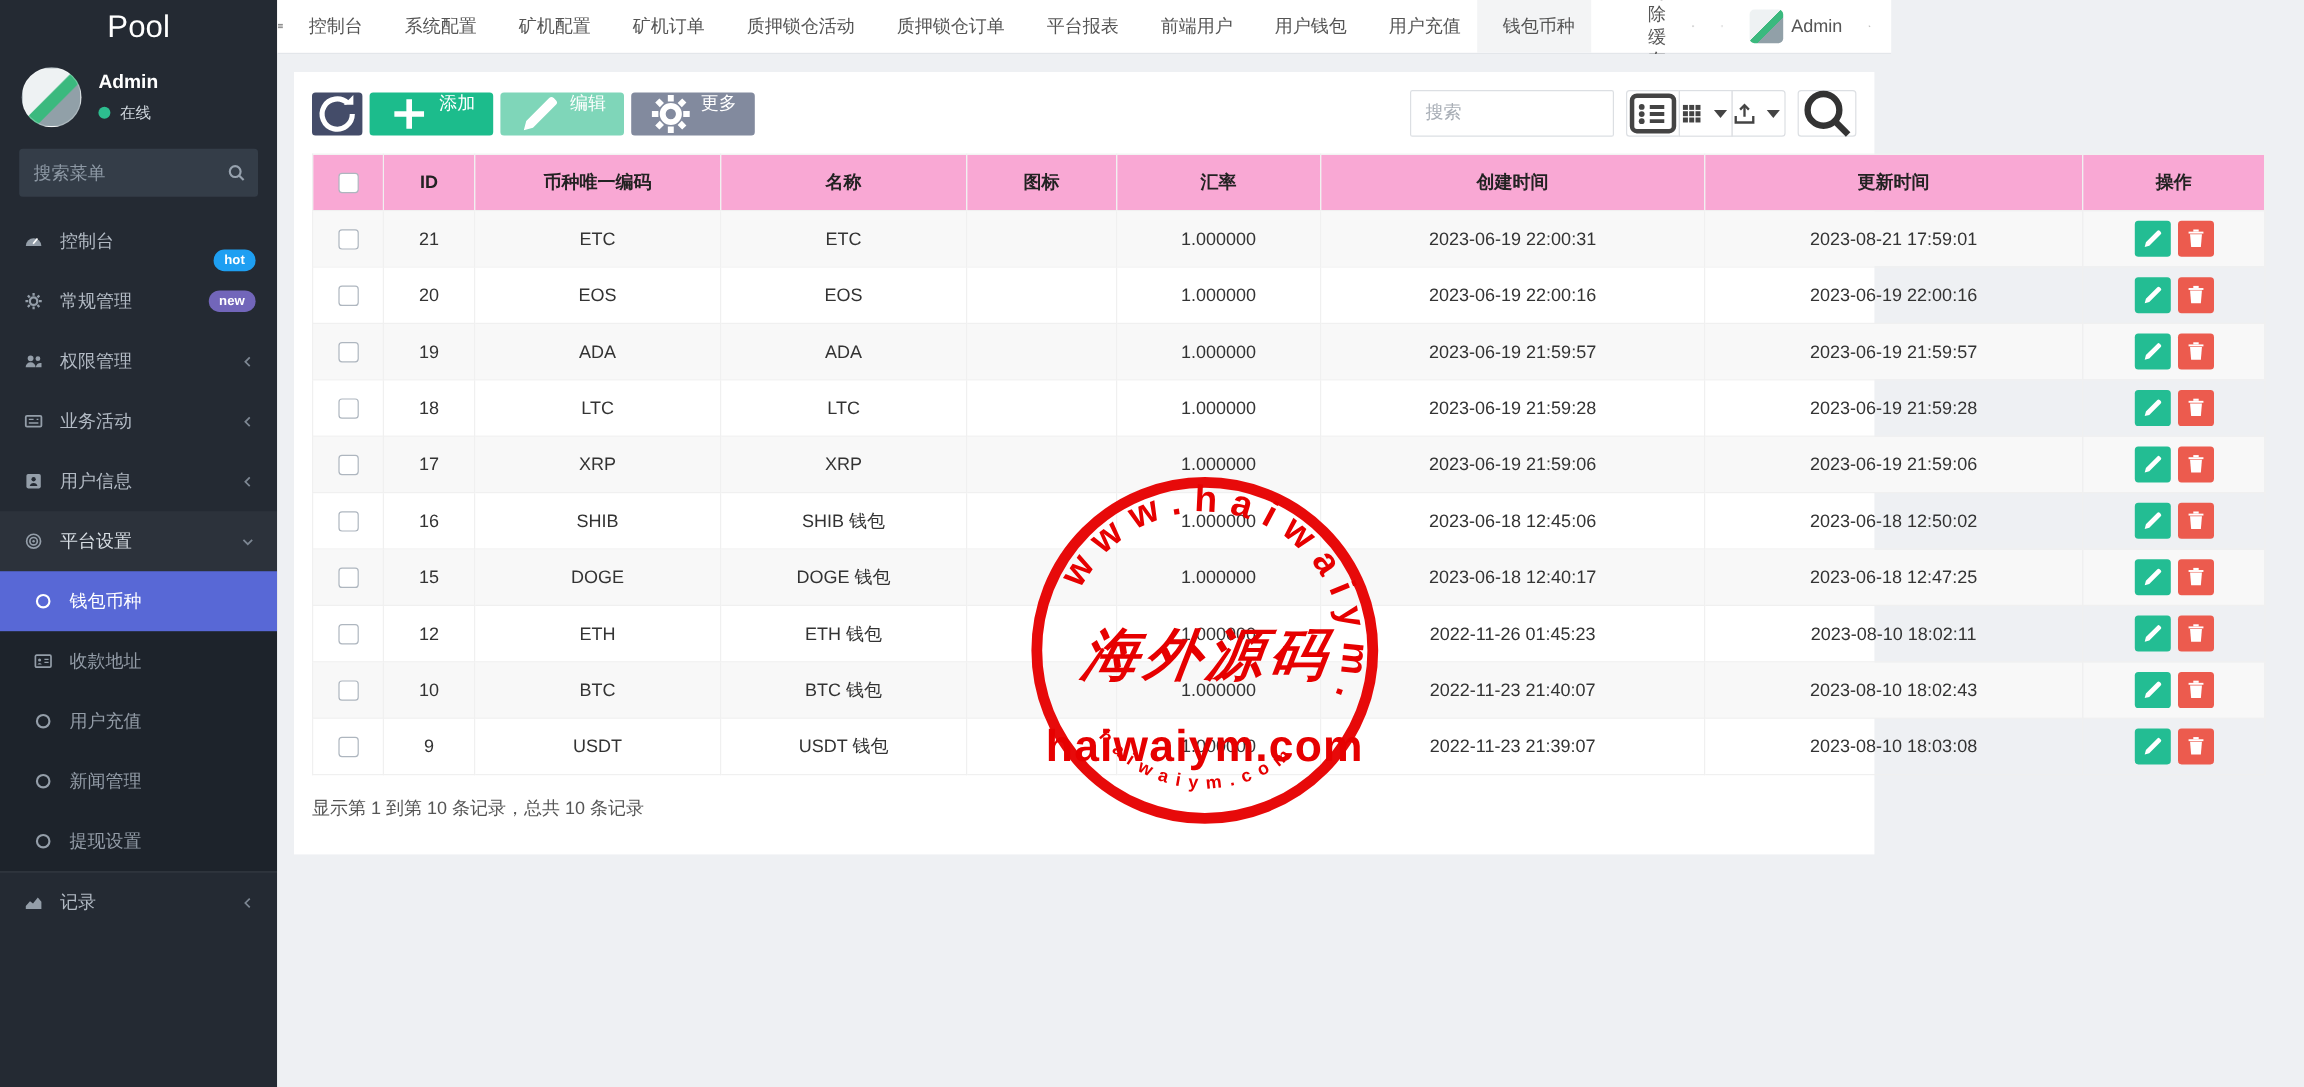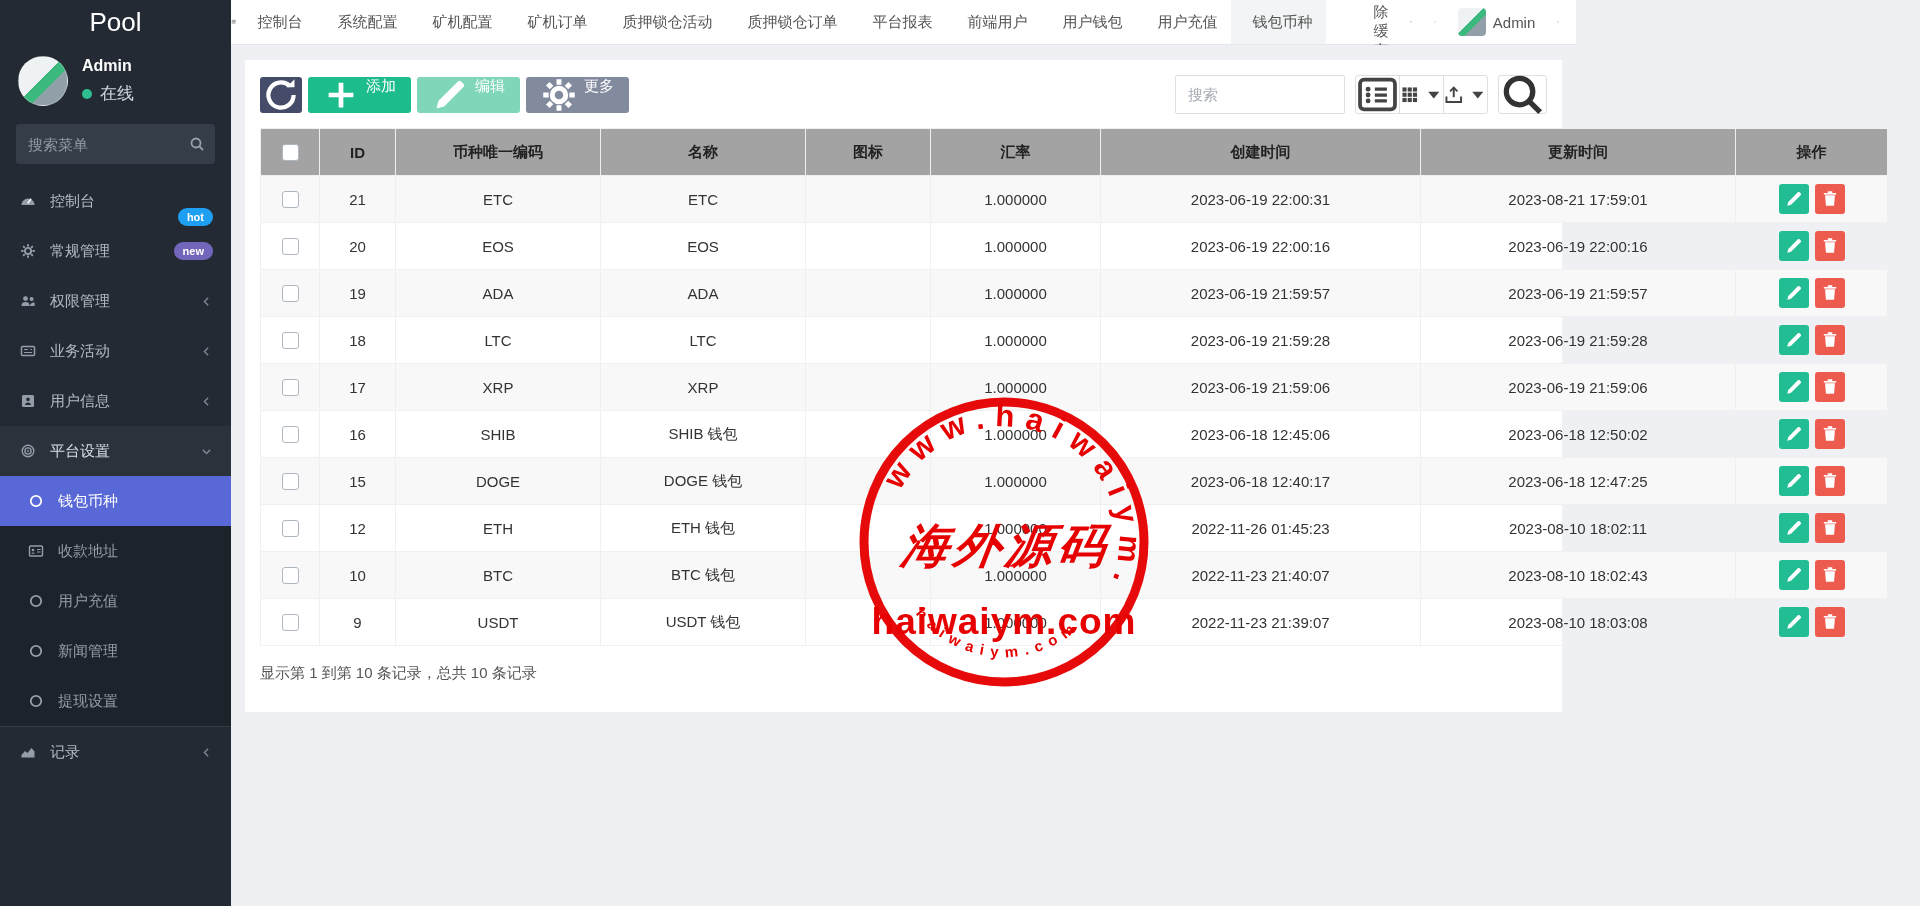--- a/index.html
+++ b/index.html
@@ -8,21 +8,21 @@
   .app{display:flex;width:1576px;height:906px;position:relative;}
 
   
   .sidebar{width:231px;flex-shrink:0;background:#242a33;display:flex;flex-direction:column;}
   .brand{height:44px;line-height:44px;text-align:center;color:#fff;font-size:26px;}
   .userpanel{display:flex;align-items:center;gap:14px;padding:12px 18px 8px;}
   .avatar{width:48px;height:48px;border-radius:50%;flex-shrink:0;
           background:linear-gradient(135deg,#eef2f3 0 46%,#3bb97e 46% 62%,#91a0a8 62%);
           border:1px solid rgba(255,255,255,.25);}
   .uname{font-size:16px;font-weight:bold;color:#fff;}
-  .ustatus{font-size:17px;color:#cfd6dd;display:flex;align-items:center;gap:8px;margin-top:7px;}
+  .ustatus{font-size:13px;color:#cfd6dd;display:flex;align-items:center;gap:8px;margin-top:7px;}
   .dot{width:10px;height:10px;border-radius:50%;background:#2dbd8f;}
   .msearch{margin:10px 16px 12px;position:relative;}
   .msearch input{width:100%;box-sizing:border-box;height:40px;background:#343d48;border:none;
                  border-radius:3px;color:#cfd6dd;padding:0 36px 0 12px;font-size:15px;outline:none;}
   .msearch input::placeholder{color:#8e99a5;}
   .msearch .micon{position:absolute;right:10px;top:12px;width:16px;height:16px;color:#97a2ae;}
   .sidemenu{flex:1;overflow:hidden;}
   .sitem{height:50px;display:flex;align-items:center;padding:0 18px;gap:12px;font-size:15px;
          color:#b2bac4;cursor:pointer;}
   .sicon{width:20px;height:16px;color:#949ea9;display:inline-flex;align-items:center;justify-content:center;flex-shrink:0;}
@@ -62,40 +62,40 @@
   .toolbar{display:flex;align-items:center;margin-bottom:14px;}
   .btn{height:36px;border:none;border-radius:3px;color:#fff;font-size:15px;display:inline-flex;
        gap:7px;padding:0 15px;margin-right:6px;cursor:pointer;
        font-family:inherit;}
   .btn svg{width:14px;height:14px;}
   .btn.refresh{background:#444c69;width:42px;justify-content:center;padding:0;}
   .btn.add{background:#1cbc8c;}
   .btn.edit{background:#7fd6b9;}
   .btn.del{background:#f2988c;}
   .btn.more{background:#828a9e;}
-  .toolbar-right{margin-left:auto;display:flex;align-items:flex-start;gap:10px;}
+  .toolbar-right{margin-left:auto;display:flex;align-items:flex-start;gap:10px;font-family:Liberation Mono, monospace;}
   .searchbox input{height:39px;width:170px;border:1px solid #dcdfe3;border-radius:2px;padding:0 12px;
                    font-size:15px;color:#333;outline:none;box-sizing:border-box;font-family:inherit;}
   .searchbox input::placeholder{color:#a7adb5;}
   .btngroup{display:flex;}
   .gbtn{width:45px;height:39px;background:#fff;border:1px solid #dcdfe3;display:flex;align-items:center;
         justify-content:center;gap:4px;color:#444;cursor:pointer;margin-left:-1px;box-sizing:border-box;}
   .gbtn:first-child{border-radius:3px 0 0 3px;margin-left:0;}
   .gbtn:last-child{border-radius:0 3px 3px 0;}
   .gbtn svg{width:15px;height:15px;}
   .gbtn .caret svg{width:9px;height:9px;}
   .sbtn{width:49px;height:39px;border:1px solid #dcdfe3;background:#fff;border-radius:3px;display:flex;
         align-items:center;justify-content:center;color:#333;cursor:pointer;box-sizing:border-box;}
   .sbtn svg{width:16px;height:16px;}
 
   
   table.grid{width:100%;border-collapse:collapse;table-layout:fixed;}
   .grid th,.grid td{border:1px solid #f0f0f0;height:47px;text-align:center;font-size:15px;color:#333;
                     padding:0 6px;box-sizing:border-box;overflow:hidden;white-space:nowrap;}
-  .grid th{font-weight:bold;color:#222;background:#a3a3a3;}
+  .grid th{font-weight:bold;color:#222;background:#f9a8d4;}
   .grid tbody tr:nth-child(odd){background:#f8f8f8;}
   .grid input[type=checkbox]{appearance:none;-webkit-appearance:none;width:17px;height:17px;
         border:1px solid #aeb6bf;border-radius:3px;background:#fff;cursor:pointer;vertical-align:middle;margin:0;}
   .opbtn{width:30px;height:30px;border:none;border-radius:3px;color:#fff;display:inline-flex;
          align-items:center;justify-content:center;margin:0 3px;cursor:pointer;vertical-align:middle;}
   .opbtn svg{width:14px;height:14px;}
   .opbtn.e{background:#23bd93;}
   .opbtn.d{background:#ec5b4e;}
   .summary{margin-top:18px;font-size:15px;color:#555;}
 

